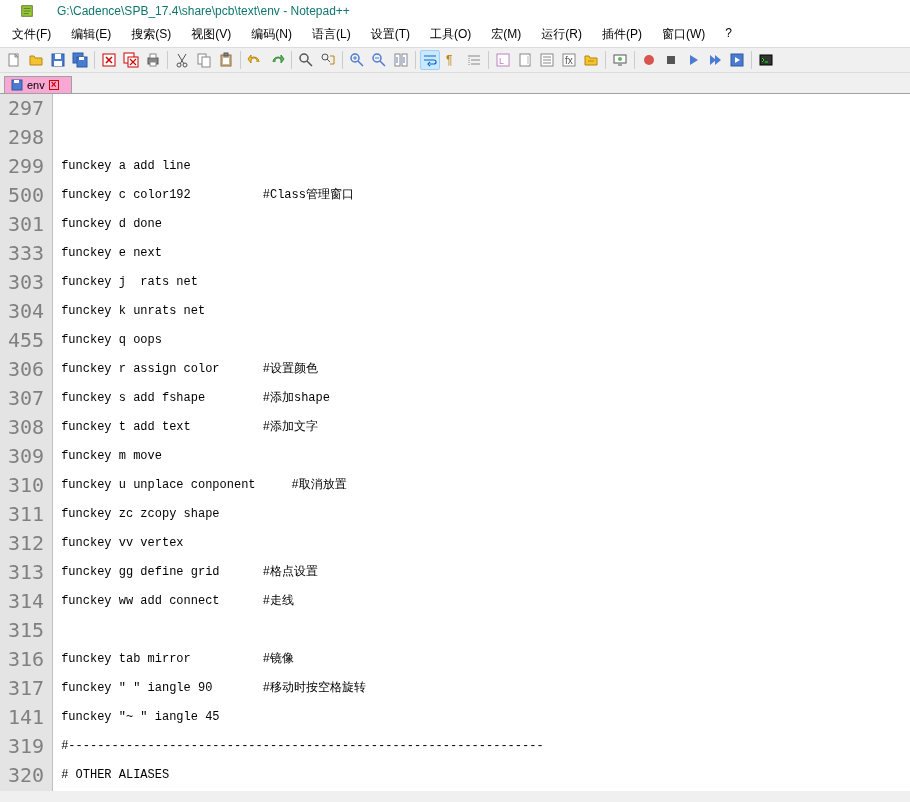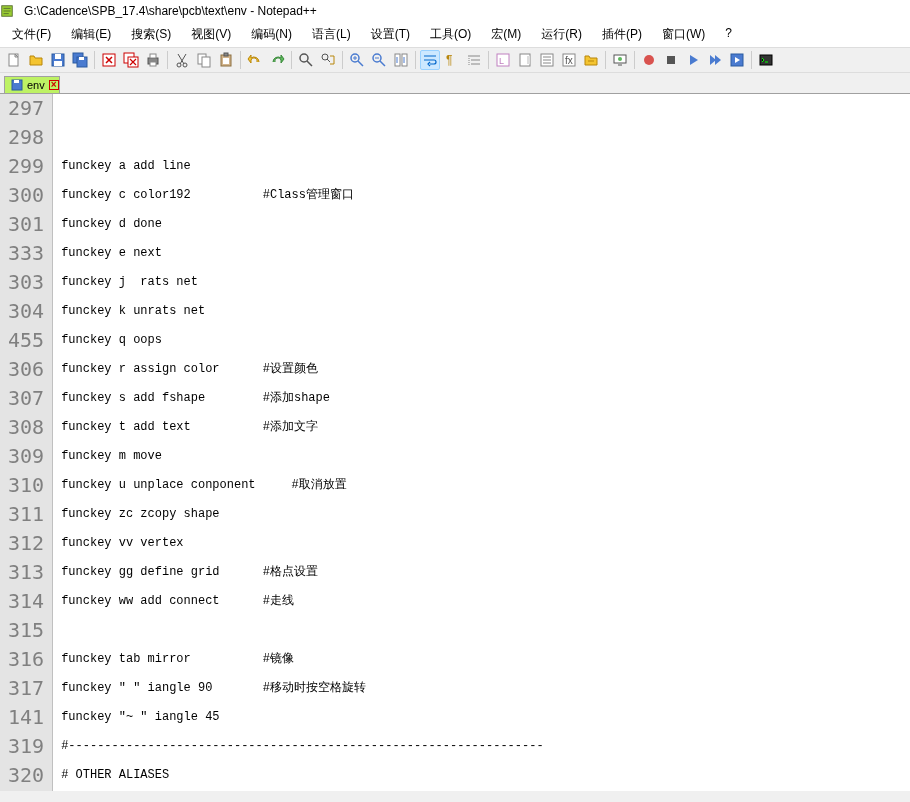--- a/index.html
+++ b/index.html
@@ -1,27 +1,27 @@
 <!DOCTYPE html>
 <html><head>
 <meta charset="utf-8">
 <style>
 * { margin: 0; padding: 0; box-sizing: border-box; }
 body { font-family: "Microsoft YaHei", "SimSun", sans-serif; font-size: 12px; background: #f0f0f0; width: 910px; height: 802px; overflow: hidden; }
-.titlebar { background: #fff; padding: 4px 0; display: flex; align-items: center; gap: 10px; color: #000000; }
+.titlebar { background: #fff; padding: 4px 20px; display: flex; align-items: center; gap: 23px; color: #0f766e; }
 .titlebar .appicon { width: 14px; height: 14px; display: inline-block; }
 .menubar { background: #fff; padding: 2px 4px; display: flex; gap: 4px; }
 .menubar span { padding: 2px 8px; cursor: pointer; color: #000; }
 .toolbar { background: #f0f0f0; padding: 2px 4px; display: flex; gap: 2px; align-items: center; border-top: 1px solid #ddd; border-bottom: 1px solid #ddd; }
 .tb { width: 20px; height: 20px; display: flex; align-items: center; justify-content: center; cursor: pointer; border: 1px solid transparent; border-radius: 2px; }
 .tb.active { background: #cce8ff; border-color: #99d1ff; }
 .tb svg { width: 16px; height: 16px; }
 .sep { width: 1px; height: 18px; background: #ccc; margin: 0 2px; }
 .tabbar { background: #f0f0f0; padding: 2px 0 0 4px; border-bottom: 1px solid #a0a0a0; }
-.tab { display: inline-flex; align-items: center; gap: 4px; background: #bef264; padding: 2px 0 2px 6px; border: 1px solid #a0a0a0; border-bottom: none; font-size: 11px; position: relative; top: 1px; }
+.tab { display: inline-flex; align-items: center; gap: 4px; background: #f9a8d4; padding: 2px 12px 2px 6px; border: 1px solid #a0a0a0; border-bottom: none; font-size: 11px; position: relative; top: 1px; }
 .tab .tabicon { width: 12px; height: 12px; }
 .tab .closex { color: #c00; font-weight: bold; font-size: 10px; border: 1px solid #c00; width: 10px; height: 10px; line-height: 8px; text-align: center; cursor: pointer; }
 .editor { display: flex; background: #fff; height: calc(100% - 105px); }
 .gutter { background: #e4e4e4; color: #808080; text-align: right; padding: 0px 8px 0 8px; font-family: Consolas, monospace; font-size: 20px; line-height: 29px; border-right: 1px solid #c0c0c0; user-select: none; min-width: 48px; }
 .code { font-family: Consolas, "Courier New", monospace; font-size: 12px; line-height: 29px; white-space: pre; padding: 0px 0 0 8px; color: #000; flex: 1; }
 </style>
 </head>
 <body>
 
 <div class="titlebar">
@@ -267,21 +267,21 @@
     <span>env</span>
     <span class="closex">×</span>
   </div>
 </div>
 
 <div class="editor">
   <div class="gutter" id="gutter">
       <div>297</div>
       <div>298</div>
       <div>299</div>
-      <div>300</div>
+      <div>500</div>
       <div>301</div>
       <div>333</div>
       <div>303</div>
       <div>304</div>
       <div>455</div>
       <div>306</div>
       <div>307</div>
       <div>308</div>
       <div>309</div>
       <div>310</div>

